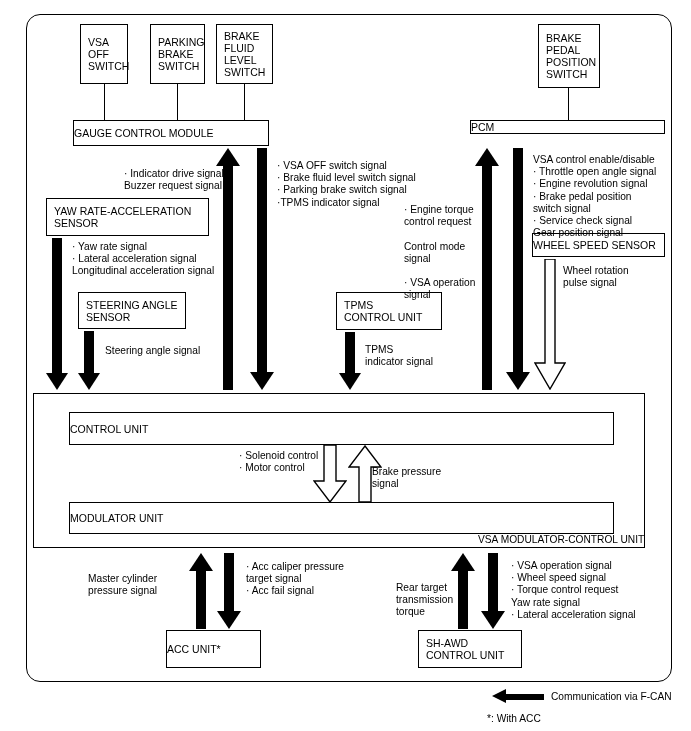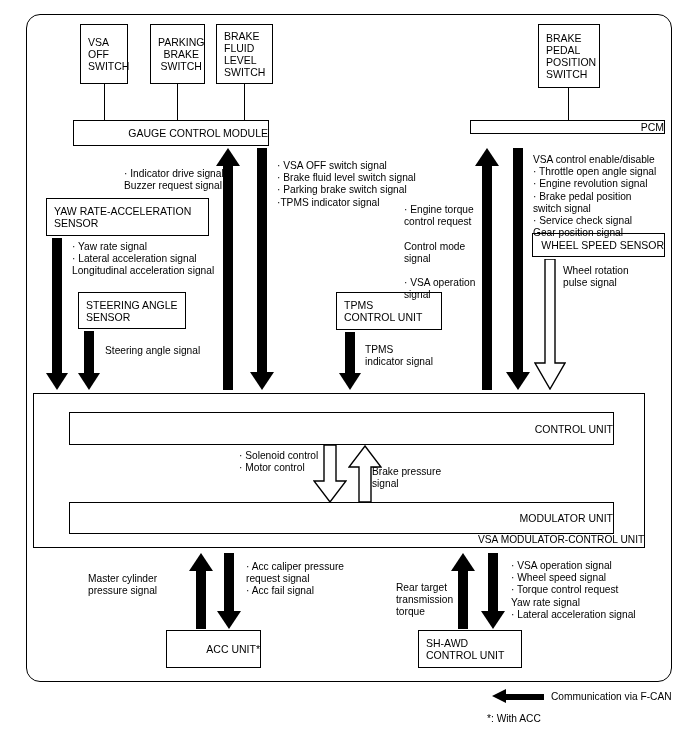--- a/index.html
+++ b/index.html
@@ -9,21 +9,21 @@
 
   
   .frame{position:absolute;left:26px;top:14px;width:646px;height:668px;
          border:1.6px solid #000;border-radius:14px;box-sizing:border-box;}
 
   
   .box{position:absolute;box-sizing:border-box;border:1.4px solid #000;
        background:#fff;font-size:10.5px;line-height:12px;}
   .box .t{position:absolute;left:7px;top:50%;transform:translateY(-50%);
           white-space:pre-line;}
-  .box.center .t{left:0;width:100%;text-align:right;}
+  .box.center .t{left:0;width:100%;text-align:left;}
 
   
   .lbl{position:absolute;font-size:10.2px;line-height:12.2px;white-space:pre-line;}
 
   
   .vline{position:absolute;width:1.3px;background:#000;}
 
   
   .arr{position:absolute;}
   .arr .shaft{position:absolute;background:#000;}
@@ -41,21 +41,21 @@
 <div id="stage">
 
   <div class="frame"></div>
 
   <div class="box center" style="left:80px;top:24px;width:48px;height:60px;padding-left:6px;">
     <span class="t" style="left:7px;text-align:left;">VSA
 OFF
 SWITCH</span>
   </div>
 
-  <div class="box" style="left:150px;top:24px;width:55px;height:60px;text-align:center;">
+  <div class="box" style="left:150px;top:24px;width:55px;height:60px;">
     <span class="t">PARKING
 BRAKE
 SWITCH</span>
   </div>
 
   <div class="box" style="left:216px;top:24px;width:57px;height:60px;">
     <span class="t">BRAKE
 FLUID
 LEVEL
 SWITCH</span>
@@ -245,21 +245,21 @@
   <div class="lbl" style="left:239px;top:450px;">· Solenoid control
 · Motor control</div>
 
   <div class="lbl" style="left:372px;top:466px;">Brake pressure
 signal</div>
 
   <div class="lbl" style="left:88px;top:573px;">Master cylinder
 pressure signal</div>
 
   <div class="lbl" style="left:246px;top:561px;">· Acc caliper pressure
-  request signal
+  target signal
 · Acc fail signal</div>
 
   <div class="lbl" style="left:396px;top:582px;">Rear target
 transmission
 torque</div>
 
   <div class="lbl" style="left:511px;top:560px;">· VSA operation signal
 · Wheel speed signal
 · Torque control request
   Yaw rate signal

